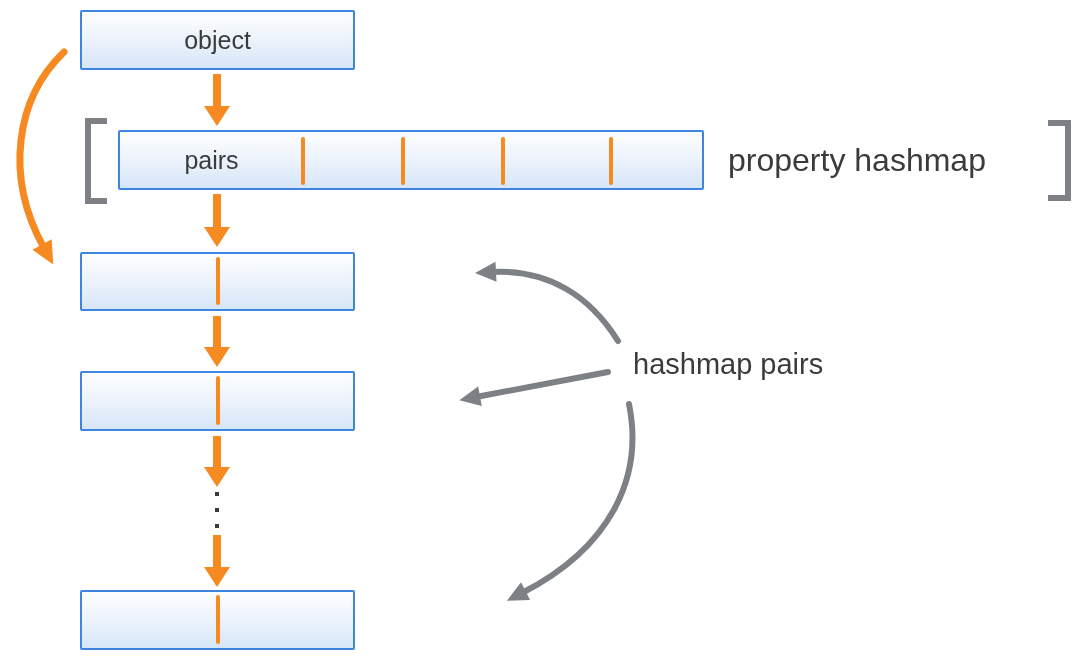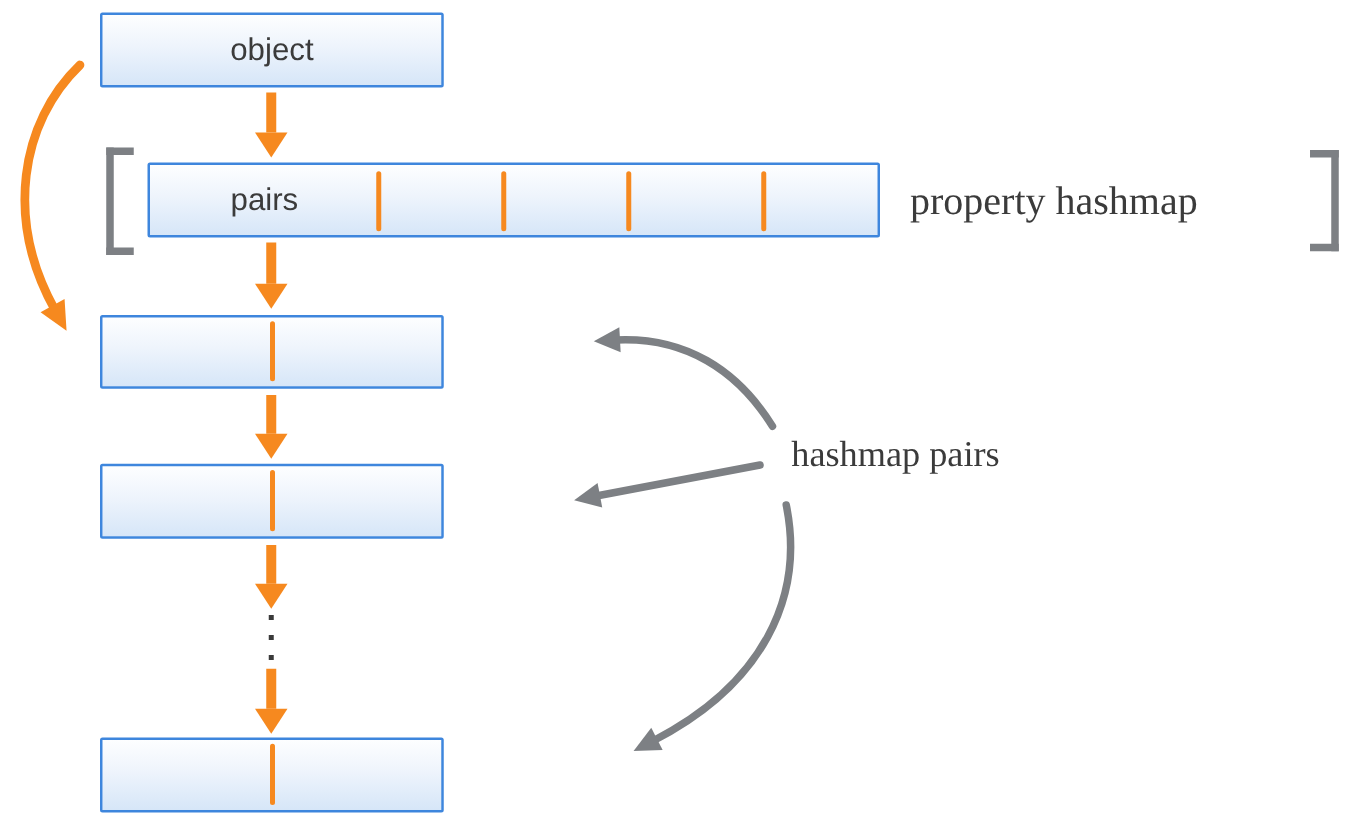--- a/index.html
+++ b/index.html
@@ -88,21 +88,20 @@
   .bracket-right {
     left: 1048px; top: 120px; width: 23px; height: 81px;
     border-right: 6px solid #7d8084;
     border-top: 6px solid #7d8084;
     border-bottom: 6px solid #7d8084;
   }
   .caption {
     position: absolute;
     color: #3b3b3b;
     white-space: nowrap;
-    font-family: Liberation Serif, serif;
   }
   .hashmap-caption { left: 728px; top: 140px; font-size: 32px; line-height: 40px; }
   .pairs-caption   { left: 633px; top: 344px; font-size: 29px; line-height: 40px; }
   .dot {
     position: absolute;
     left: 215px;
     width: 4px; height: 4px;
     background: #3a3a3a;
   }
   .dot-1 { top: 492px; }

